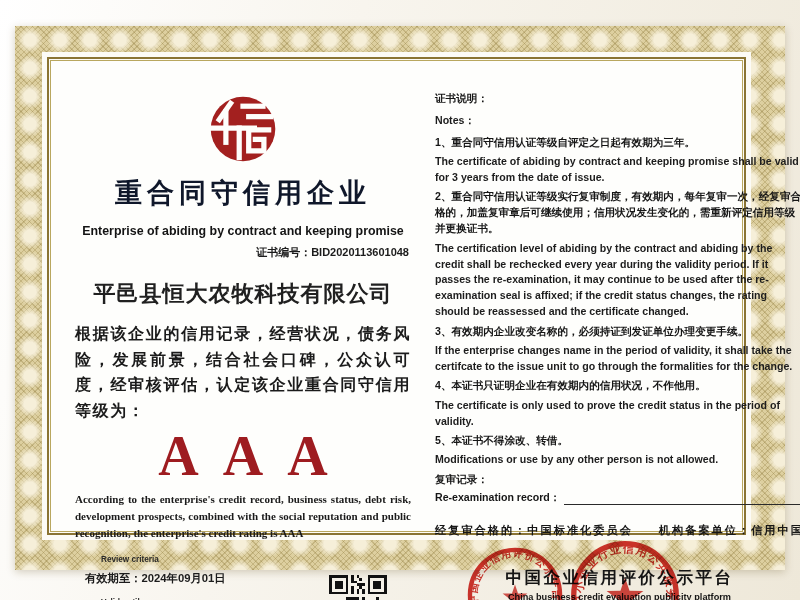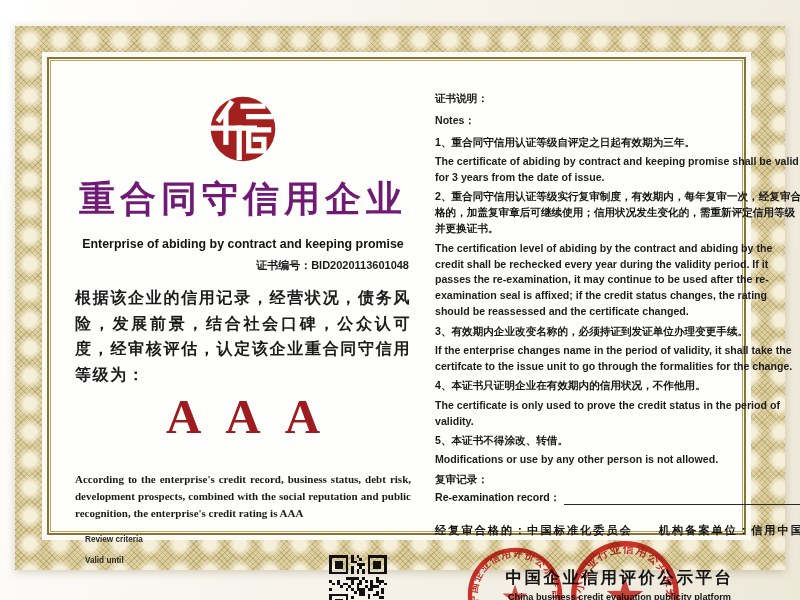--- a/index.html
+++ b/index.html
@@ -28,42 +28,42 @@
     height:100%;box-sizing:border-box;background:#fefefc;
     border:2px solid #8a7434;
     box-shadow:inset 0 0 0 1px #fdfcf7, inset 0 0 0 2px #b9a75f;
     display:flex;gap:24px;
     padding:30px 16px 14px 26px;
     position:relative;
   }
   
   .col-left{width:336px;flex:0 0 auto;text-align:center;position:relative;}
   .logo-wrap{height:78px;margin-top:2px;}
-  .title-zh{font-size:36px;font-weight:800;letter-spacing:5px;margin-top:6px;color:#701a75;}
+  .title-zh{font-size:27px;font-weight:800;letter-spacing:5px;margin-top:6px;color:#0f172a;}
   .title-en{font-size:12.4px;font-weight:700;margin-top:13px;color:#141414;}
   .certno{font-size:11px;font-weight:700;text-align:right;padding-right:2px;margin-top:7px;}
   .company{font-size:22px;font-weight:600;letter-spacing:1px;margin-top:19px;color:#202020;}
   .statement-zh{
     font-size:16px;font-weight:700;line-height:1.6;letter-spacing:1.6px;
     text-align:justify;margin-top:12px;color:#1b1b1b;
   }
   .rating{
     font-family:"Liberation Serif","DejaVu Serif",serif;
-    font-size:49px;font-weight:700;color:#9e1c20;
+    font-size:56px;font-weight:700;color:#9e1c20;
     letter-spacing:24px;padding-left:24px;line-height:1.05;margin-top:4px;
   }
   .statement-en{
     font-family:"Liberation Serif","DejaVu Serif",serif;
     font-size:11px;font-weight:700;line-height:1.55;text-align:justify;
-    margin-top:28px;color:#1b1b1b;
+    margin-top:5px;color:#1b1b1b;
   }
   .meta{margin-top:13px;text-align:left;padding-left:10px;position:relative;min-height:128px;}
   .meta-row{margin-bottom:7px;}
   .meta-zh{font-size:11.3px;font-weight:700;}
-  .meta-en{font-size:8.2px;font-weight:600;color:#2a2a2a;margin-top:12px;}
+  .meta-en{font-size:8.2px;font-weight:600;color:#2a2a2a;margin-top:12px;padding-left:16px;}
   .qr-box{position:absolute;right:22px;top:20px;width:62px;text-align:center;}
   .qr-box svg{width:58px;height:58px;display:block;margin:0 auto;}
   .qr-caption{font-size:11px;font-weight:700;margin-top:4px;letter-spacing:1px;}
   
   .col-right{flex:1;font-size:10.6px;line-height:1.5;color:#161616;padding-top:2px;}
   .col-right p{margin:0 0 3.5px 0;}
   .nh{font-weight:700;margin-bottom:6px !important;}
   .zh{font-weight:700;}
   .en{font-weight:600;color:#1d1d1d;}
   .reexam-line{display:flex;align-items:flex-end;font-weight:600;margin-top:2px;}
@@ -96,31 +96,33 @@
             <path d="M40 16 H61"></path>
             <path d="M46 27 H69"></path>
             <path d="M67 41 H46 V63 H62 V51 H53"></path>
           </g>
         </svg>
       </div>
 
       <div class="title-zh">重合同守信用企业</div>
       <div class="title-en">Enterprise of abiding by contract and keeping promise</div>
       <div class="certno">证书编号：BID2020113601048</div>
+      <div class="company">平邑县恒大农牧科技有限公司</div>
       <div class="statement-zh">根据该企业的信用记录，经营状况，债务风险，发展前景，结合社会口碑，公众认可度，经审核评估，认定该企业重合同守信用等级为：</div>
       <div class="rating">AAA</div>
       <div class="statement-en">According to the enterprise's credit record, business status, debt risk, development prospects, combined with the social reputation and public recognition, the enterprise's credit rating is AAA</div>
 
       <div class="meta">
         <div class="meta-row">
           <div class="meta-en">Review criteria</div>
         </div>
         <div class="meta-row">
         </div>
         <div class="meta-row">
+          <div class="meta-zh"><span>有效期至：</span><span>2024年09月01日</span></div>
           <div class="meta-en">Valid until</div>
         </div>
 
         <div class="qr-box">
           <svg id="qr" viewBox="0 0 21 21" shape-rendering="crispEdges">
                 <path d="M0 0h1v1h-1zM1 0h1v1h-1zM2 0h1v1h-1zM3 0h1v1h-1zM4 0h1v1h-1zM5 0h1v1h-1zM6 0h1v1h-1zM8 0h1v1h-1zM10 0h1v1h-1zM14 0h1v1h-1zM15 0h1v1h-1zM16 0h1v1h-1zM17 0h1v1h-1zM18 0h1v1h-1zM19 0h1v1h-1zM20 0h1v1h-1zM0 1h1v1h-1zM6 1h1v1h-1zM8 1h1v1h-1zM11 1h1v1h-1zM14 1h1v1h-1zM20 1h1v1h-1zM0 2h1v1h-1zM2 2h1v1h-1zM3 2h1v1h-1zM4 2h1v1h-1zM6 2h1v1h-1zM8 2h1v1h-1zM9 2h1v1h-1zM14 2h1v1h-1zM16 2h1v1h-1zM17 2h1v1h-1zM18 2h1v1h-1zM20 2h1v1h-1zM0 3h1v1h-1zM2 3h1v1h-1zM3 3h1v1h-1zM4 3h1v1h-1zM6 3h1v1h-1zM10 3h1v1h-1zM11 3h1v1h-1zM12 3h1v1h-1zM14 3h1v1h-1zM16 3h1v1h-1zM17 3h1v1h-1zM18 3h1v1h-1zM20 3h1v1h-1zM0 4h1v1h-1zM2 4h1v1h-1zM3 4h1v1h-1zM4 4h1v1h-1zM6 4h1v1h-1zM8 4h1v1h-1zM11 4h1v1h-1zM14 4h1v1h-1zM16 4h1v1h-1zM17 4h1v1h-1zM18 4h1v1h-1zM20 4h1v1h-1zM0 5h1v1h-1zM6 5h1v1h-1zM8 5h1v1h-1zM10 5h1v1h-1zM12 5h1v1h-1zM14 5h1v1h-1zM20 5h1v1h-1zM0 6h1v1h-1zM1 6h1v1h-1zM2 6h1v1h-1zM3 6h1v1h-1zM4 6h1v1h-1zM5 6h1v1h-1zM6 6h1v1h-1zM8 6h1v1h-1zM10 6h1v1h-1zM12 6h1v1h-1zM14 6h1v1h-1zM15 6h1v1h-1zM16 6h1v1h-1zM17 6h1v1h-1zM18 6h1v1h-1zM19 6h1v1h-1zM20 6h1v1h-1zM6 8h1v1h-1zM7 8h1v1h-1zM8 8h1v1h-1zM9 8h1v1h-1zM10 8h1v1h-1zM12 8h1v1h-1zM17 8h1v1h-1zM0 9h1v1h-1zM3 9h1v1h-1zM8 9h1v1h-1zM11 9h1v1h-1zM13 9h1v1h-1zM15 9h1v1h-1zM17 9h1v1h-1zM18 9h1v1h-1zM19 9h1v1h-1zM1 10h1v1h-1zM3 10h1v1h-1zM5 10h1v1h-1zM6 10h1v1h-1zM8 10h1v1h-1zM10 10h1v1h-1zM11 10h1v1h-1zM15 10h1v1h-1zM18 10h1v1h-1zM20 10h1v1h-1zM4 11h1v1h-1zM7 11h1v1h-1zM10 11h1v1h-1zM13 11h1v1h-1zM15 11h1v1h-1zM16 11h1v1h-1zM17 11h1v1h-1zM0 12h1v1h-1zM6 12h1v1h-1zM8 12h1v1h-1zM10 12h1v1h-1zM11 12h1v1h-1zM12 12h1v1h-1zM14 12h1v1h-1zM15 12h1v1h-1zM19 12h1v1h-1zM9 13h1v1h-1zM11 13h1v1h-1zM12 13h1v1h-1zM17 13h1v1h-1zM19 13h1v1h-1zM0 14h1v1h-1zM1 14h1v1h-1zM2 14h1v1h-1zM3 14h1v1h-1zM4 14h1v1h-1zM5 14h1v1h-1zM6 14h1v1h-1zM11 14h1v1h-1zM12 14h1v1h-1zM14 14h1v1h-1zM16 14h1v1h-1zM17 14h1v1h-1zM0 15h1v1h-1zM6 15h1v1h-1zM8 15h1v1h-1zM14 15h1v1h-1zM18 15h1v1h-1zM19 15h1v1h-1zM0 16h1v1h-1zM2 16h1v1h-1zM3 16h1v1h-1zM4 16h1v1h-1zM6 16h1v1h-1zM0 17h1v1h-1zM2 17h1v1h-1zM3 17h1v1h-1zM4 17h1v1h-1zM6 17h1v1h-1zM10 17h1v1h-1zM18 17h1v1h-1zM19 17h1v1h-1zM0 18h1v1h-1zM2 18h1v1h-1zM3 18h1v1h-1zM4 18h1v1h-1zM6 18h1v1h-1zM10 18h1v1h-1zM12 18h1v1h-1zM13 18h1v1h-1zM15 18h1v1h-1zM0 19h1v1h-1zM6 19h1v1h-1zM8 19h1v1h-1zM10 19h1v1h-1zM14 19h1v1h-1zM20 19h1v1h-1zM0 20h1v1h-1zM1 20h1v1h-1zM2 20h1v1h-1zM3 20h1v1h-1zM4 20h1v1h-1zM5 20h1v1h-1zM6 20h1v1h-1zM10 20h1v1h-1zM11 20h1v1h-1zM12 20h1v1h-1zM14 20h1v1h-1zM17 20h1v1h-1zM18 20h1v1h-1z" fill="#111"></path>
               </svg>
           <div class="qr-caption">电子证书</div>
         </div>
       </div>

